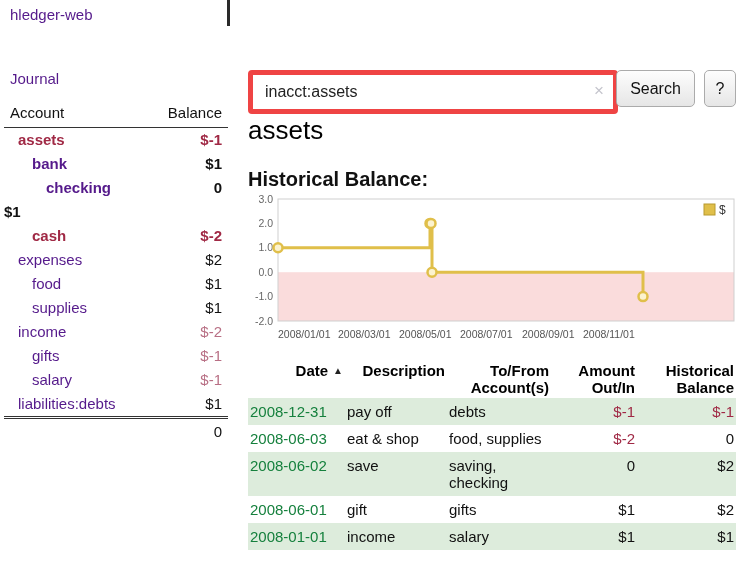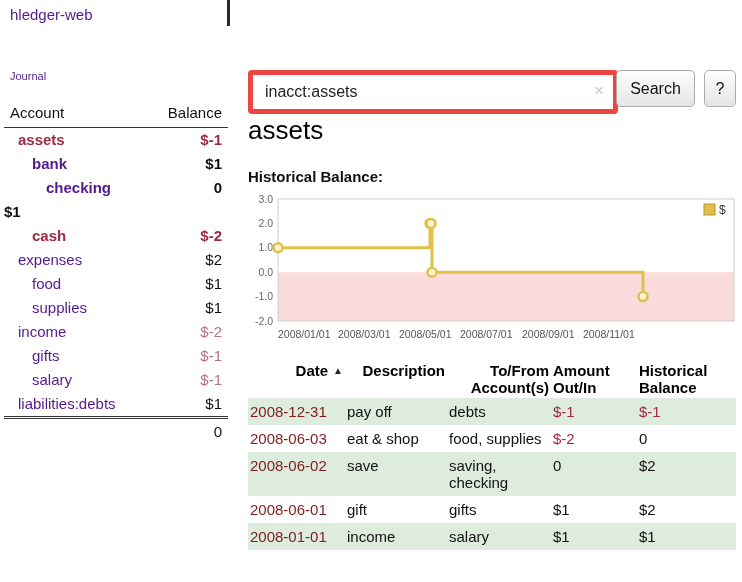--- a/index.html
+++ b/index.html
@@ -8,21 +8,21 @@
     background:#ffffff;color:#111;
     font-family:"Liberation Sans","DejaVu Sans",sans-serif;
     font-size:15px;
   }
   a{text-decoration:none;cursor:pointer;}
 
   
   .sidebar{position:absolute;left:0;top:0;width:232px;height:582px;}
   .top-divider{position:absolute;left:227px;top:0;width:3px;height:26px;background:#2a2a2a;}
   .app-title{position:absolute;left:10px;top:6px;color:#551a8b;font-size:15px;}
-  .journal-link{position:absolute;left:10px;top:70px;color:#551a8b;font-size:11px;}
+  .journal-link{position:absolute;left:10px;top:70px;color:#551a8b;font-size:15px;}
   .acct-table{position:absolute;left:4px;top:103px;width:224px;}
   .acct-head{display:flex;justify-content:space-between;padding:0 6px 4px 6px;
              border-bottom:1px solid #333;line-height:20px;}
   .acct-row{display:flex;justify-content:space-between;height:24px;line-height:24px;
             padding-right:6px;}
   .acct-name{color:#551a8b;white-space:nowrap;}
   .acct-bal{color:#111;}
   .emph{font-weight:bold;}
   .neg{color:#a02945;}
   .negsoft{color:#b86f84;}
@@ -39,36 +39,36 @@
   .search-input{position:absolute;left:10px;top:2px;width:318px;height:28px;border:none;
                 outline:none;font-size:16px;font-family:inherit;color:#222;background:transparent;}
   .clear-icon{position:absolute;right:9px;top:6px;font-size:17px;color:#c4c4cc;cursor:pointer;line-height:20px;}
   .btn{position:absolute;top:0;height:37px;border:1px solid #ababab;border-radius:5px;
        background:linear-gradient(#fdfdfd,#e6e6e6);font-size:16px;color:#111;
        font-family:inherit;cursor:pointer;}
   .search-btn{left:368px;width:79px;}
   .help-btn{left:456px;width:32px;}
   .acct-heading{position:absolute;left:0;top:112px;font-size:26px;font-weight:400;margin:0;
                 line-height:36px;color:#000;}
-  .chart-label{position:absolute;left:0;top:168px;font-weight:bold;font-size:15px;}
+  .chart-label{position:absolute;left:0;top:168px;font-weight:bold;font-size:20px;}
 
   
   .chart-wrap{position:absolute;left:0;top:194px;width:488px;height:150px;}
   .chart-wrap svg{position:absolute;left:0;top:0;}
   .x-label{position:absolute;top:134px;width:57px;overflow:hidden;white-space:nowrap;
            font-size:10.5px;color:#555;}
 
   
   .register{position:absolute;left:0;top:360px;width:488px;}
   table.reg{border-collapse:collapse;width:488px;font-size:15px;table-layout:fixed;}
   .reg th{text-align:right;vertical-align:top;padding:2px 2px;font-weight:bold;color:#000;}
   .reg td{vertical-align:top;padding:5px 2px;}
-  .reg th.r,.reg td.r{text-align:left;}
+  .reg th.r,.reg td.r{text-align:right;}
   tr.stripe{background:#ddecdc;}
-  .date-link{color:#7f1d1d;}
+  .date-link{color:#15803d;}
   .tneg{color:#a02945;}
   .sort-caret{font-size:10px;position:relative;top:-2px;margin-left:5px;color:#222;}
 </style>
 </head>
 <body>
 
 <div class="sidebar">
   <div class="top-divider"></div>
   <a class="app-title">hledger-web</a>
   <a class="journal-link">Journal</a>

